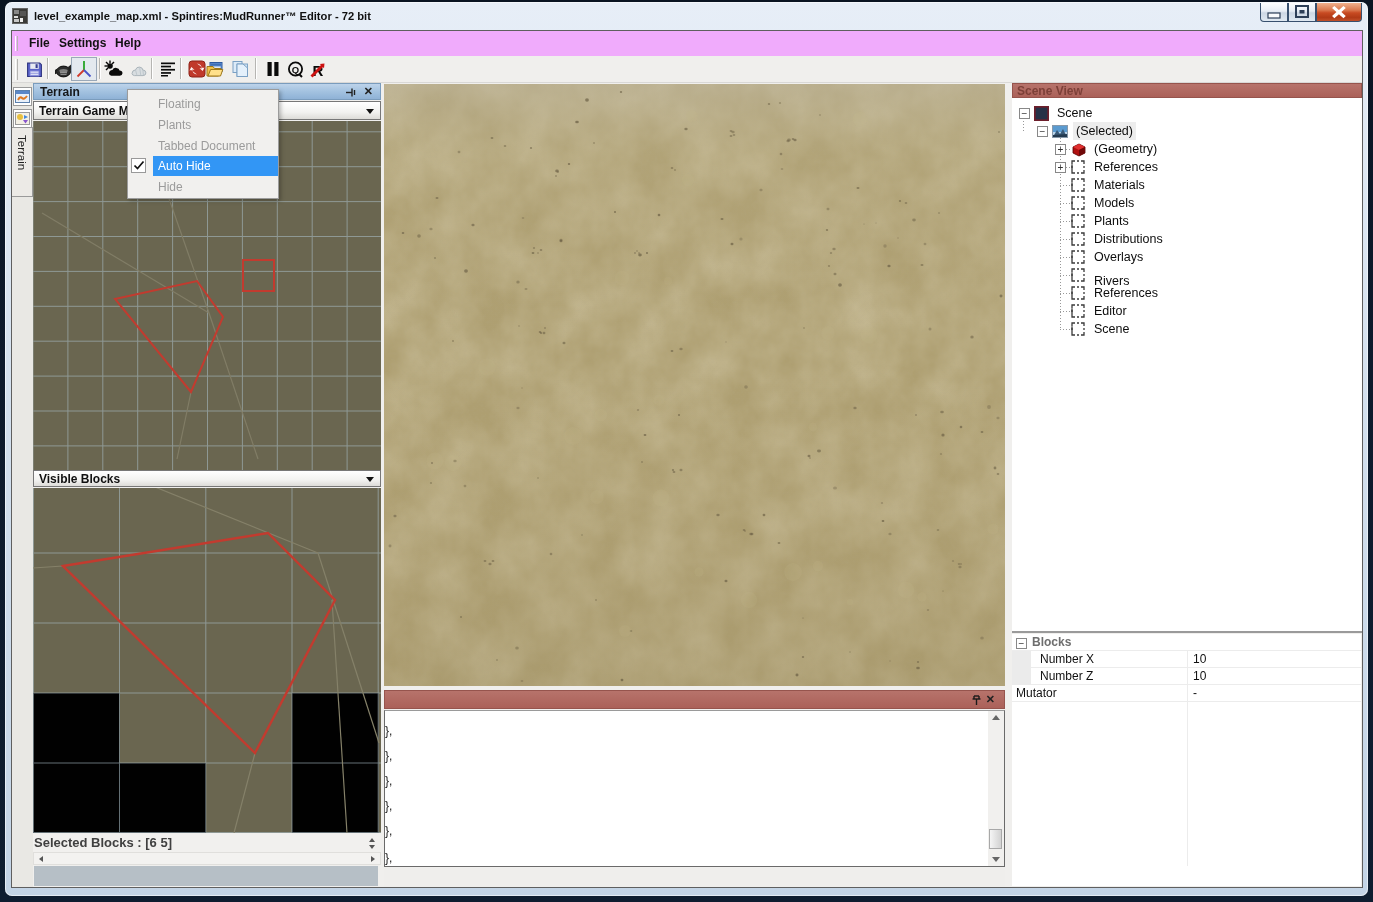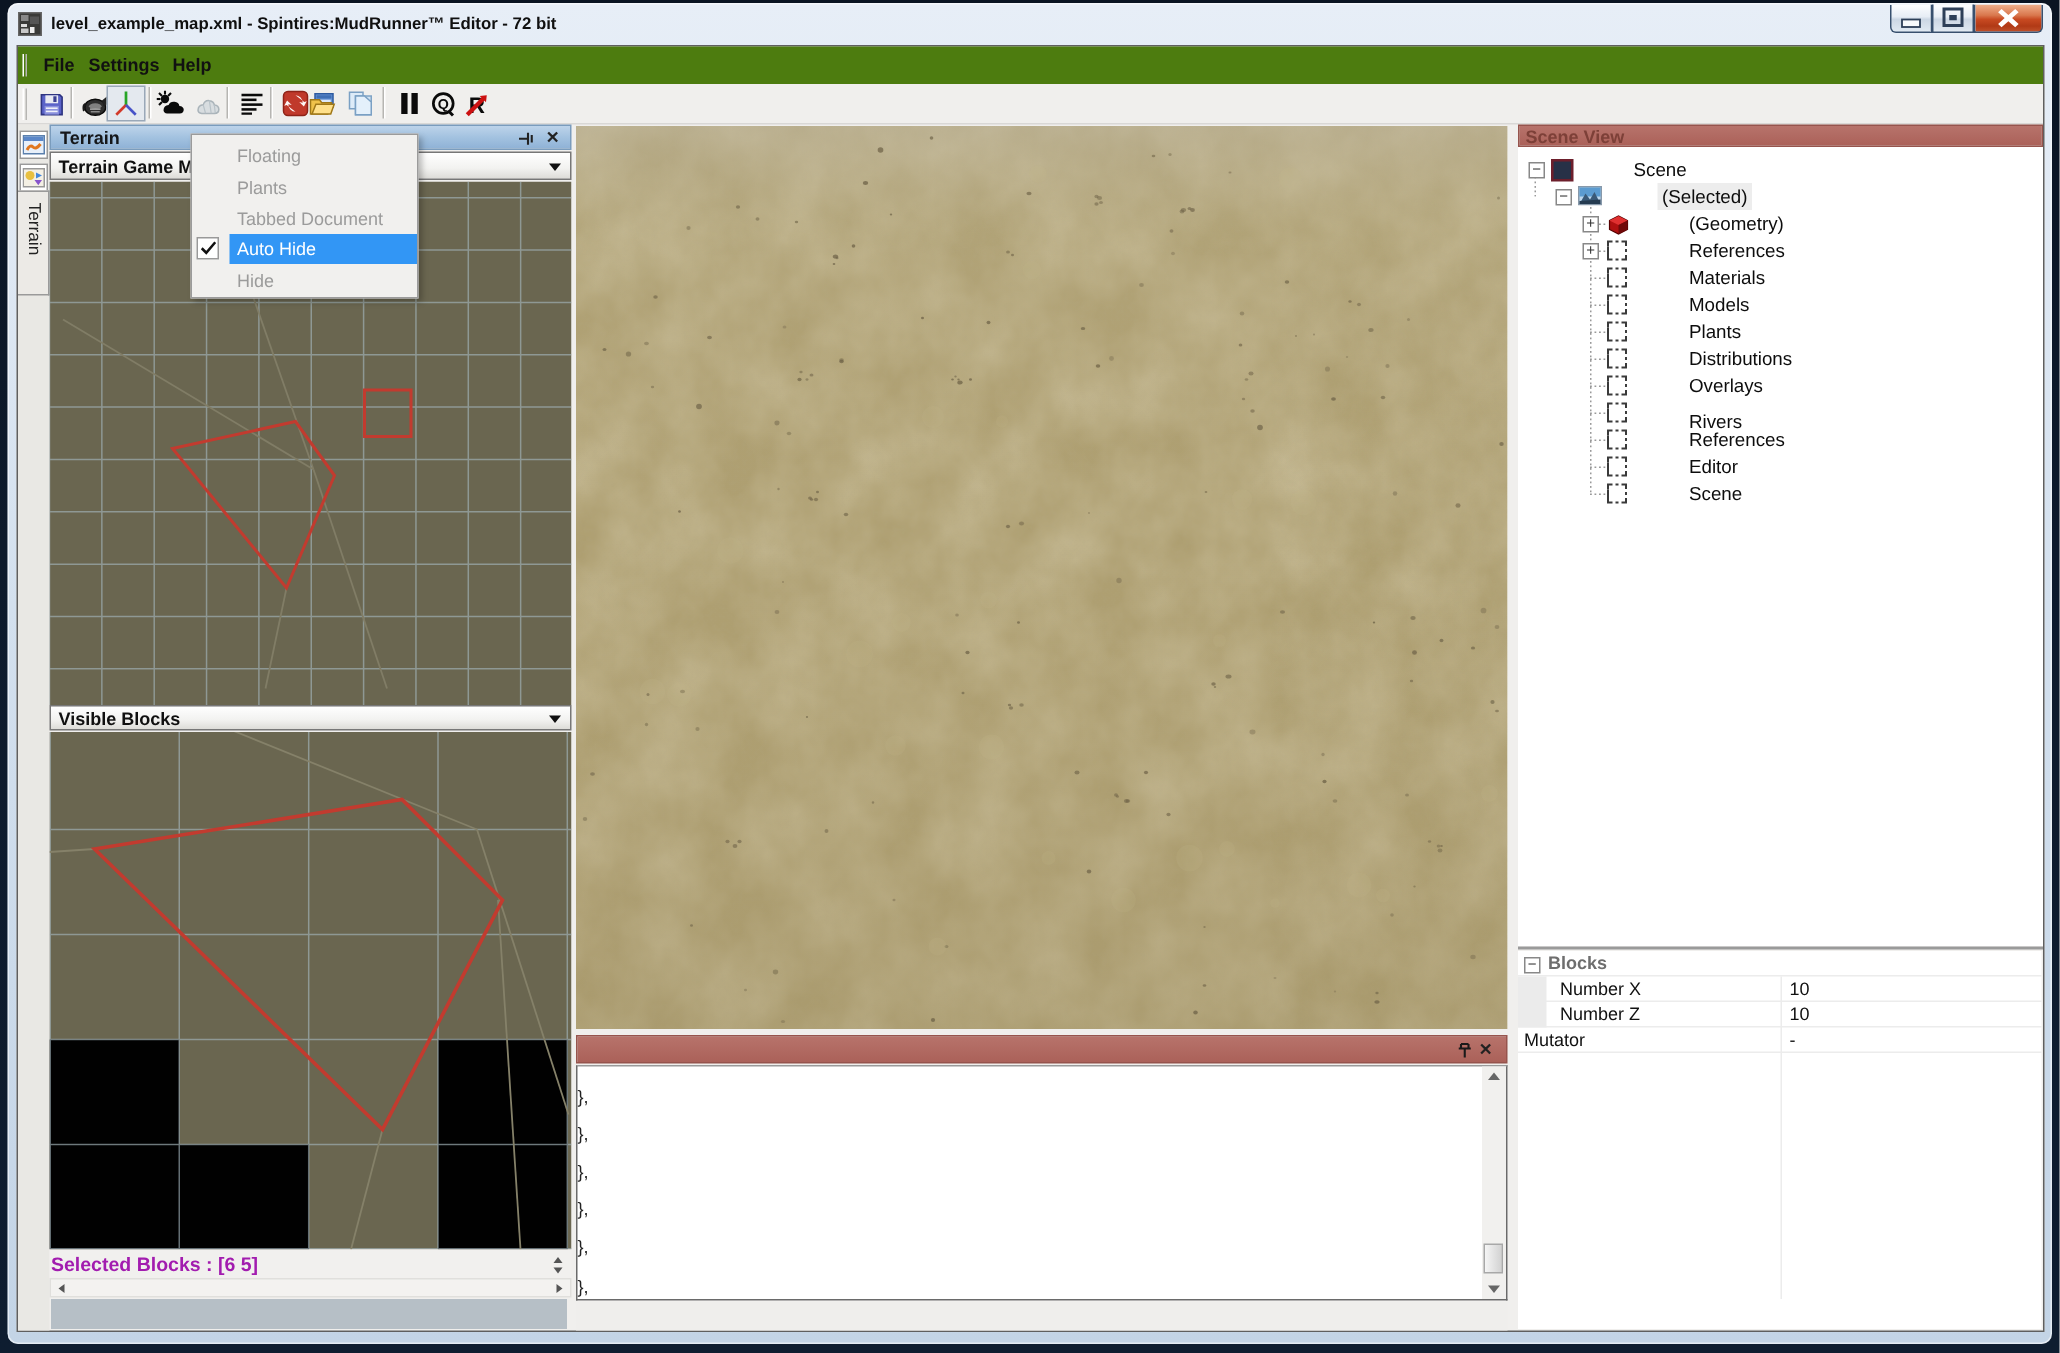--- a/index.html
+++ b/index.html
@@ -7,21 +7,21 @@
   background:linear-gradient(180deg,#e7eef7 0%,#d3e0ee 45%,#c3d4e6 100%);
   box-shadow: inset 0 0 0 1px rgba(255,255,255,0.55); }
 #content { position:absolute; left:11px; top:30px; width:1352px; height:858px; background:#f0efed; border:1px solid #5f5f5f; }
 .abs { position:absolute; }
 #titleicon { position:absolute; left:12px; top:8px; width:16px; height:16px; }
 #titletext { position:absolute; left:34px; top:10px; font-size:11.2px; font-weight:600; color:#101010; letter-spacing:0; }
 .winbtn { position:absolute; top:3px; height:19px; border:1px solid #38506e; border-top:none; }
 #btnmin { left:1260px; width:28px; border-radius:0 0 0 4px; background:linear-gradient(180deg,#fdfeff 0%,#e7edf5 45%,#ccd7e4 55%,#e0e9f2 100%); }
 #btnmax { left:1288px; width:28px; background:linear-gradient(180deg,#fdfeff 0%,#e7edf5 45%,#ccd7e4 55%,#e0e9f2 100%); }
 #btncls { left:1316px; width:46px; border-radius:0 0 4px 0; background:linear-gradient(180deg,#f0b08c 0%,#d9774d 40%,#c84a22 55%,#b13a16 80%,#c0502a 100%); }
-#menubar { position:absolute; left:12px; top:31px; width:1350px; height:25px; background:#4d7c0f; }
+#menubar { position:absolute; left:12px; top:31px; width:1350px; height:25px; background:#f0abfc; }
 .menuitem { position:absolute; top:5px; font-size:12px; font-weight:600; color:#111; }
 #toolbar { position:absolute; left:12px; top:56px; width:1350px; height:27px; background:#f0efed; border-bottom:1px solid #d9d8d6; }
 .grip { position:absolute; width:3px; border-left:1px solid #fff; border-right:1px solid #b6b5b2; }
 .tbi { position:absolute; top:3px; width:20px; height:20px; display:flex; align-items:center; justify-content:center; }
 .tbi.sel { border:1px solid #9aa8b8; background:#e4e9ef; width:26px; height:24px; top:1px; margin-left:-3px; }
 .tsep { position:absolute; top:2px; height:21px; width:2px; border-left:1px solid #b6b5b2; border-right:1px solid #fff; }
 #sidebar { position:absolute; left:12px; top:83px; width:21px; height:804px; background:#e9e8e4; }
 .sbtn { position:absolute; left:13px; width:19px; height:19px; background:#fff; border:1px solid #9a9a9a; display:flex; align-items:center; justify-content:center; }
 #vtab { position:absolute; left:12px; top:127px; width:21px; height:70px; background:#eceae6; border:1px solid #9a9a9a; border-left:none; }
 #vtab span { position:absolute; left:4px; top:7px; font-size:11.5px; color:#222; writing-mode:vertical-rl; }
@@ -29,21 +29,21 @@
 #tphead .cap { position:absolute; left:6px; top:1px; }
 .combo { position:absolute; left:33px; width:348px; background:linear-gradient(180deg,#ffffff 0%,#f2f2f0 60%,#dddcd8 100%); border:1px solid #777; font-size:12px; font-weight:700; color:#101010; }
 .combo .ct { position:absolute; left:5px; top:2px; }
 .combo .ca { position:absolute; right:6px; top:6px; width:0; height:0; border-left:4.5px solid transparent; border-right:4.5px solid transparent; border-top:5px solid #111; }
 .pin { position:absolute; width:11px; height:11px; }
 .xbt { position:absolute; font-size:11px; font-weight:700; color:#222; }
 #rosehdr { position:absolute; left:384px; top:690px; width:621px; height:19px; background:linear-gradient(180deg,#b7736b 0%,#ab6159 100%); border:1px solid #96544d; }
 #svhdr { position:absolute; left:1012px; top:83px; width:350px; height:15px; background:linear-gradient(180deg,#b7736b 0%,#ab6159 100%); border:1px solid #96544d; }
 #svhdr .cap { position:absolute; left:4px; top:0px; font-size:12px; font-weight:700; color:#7d4038; }
 #treearea { position:absolute; left:1012px; top:98px; width:350px; height:533px; background:#fff; }
-.tlabel { position:absolute; font-size:12.5px; font-weight:400; color:#0d0d0d; height:18px; line-height:18px; padding:0 3px;margin-left:32px; }
+.tlabel { position:absolute; font-size:12.5px; font-weight:400; color:#0d0d0d; height:18px; line-height:18px; padding:0 3px; }
 .ebox { position:absolute; width:11px; height:11px; background:#fff; border:1px solid #888; font-size:10px; line-height:9px; text-align:center; color:#333; }
 .ticon { position:absolute; width:16px; height:15px; }
 .dotv { position:absolute; width:1px; background-image:linear-gradient(#999 1px, transparent 1px); background-size:1px 3px; }
 .doth { position:absolute; height:1px; background-image:linear-gradient(90deg,#999 1px, transparent 1px); background-size:3px 1px; }
 #blocks { position:absolute; left:1012px; top:634px; width:349px; height:252px; background:#fff; }
 .brow { position:absolute; left:0; width:349px; height:17px; border-bottom:1px solid #ececec; }
 .blab { position:absolute; font-size:12px; color:#111; top:1px; }
 .bval { position:absolute; left:181px; font-size:12px; color:#111; top:1px; }
 .sb-thumb { background:linear-gradient(90deg,#f5f5f5,#d2d2d2); border:1px solid #a8a8a8; position:absolute; }
 .arrow { position:absolute; width:0; height:0; }
@@ -288,21 +288,21 @@
 <polyline points="285,65 346,255"></polyline>
 <polyline points="299,112 314,345"></polyline>
 <polyline points="222,265 201,345"></polyline>
 <polyline points="0,80 30,78"></polyline>
 </g>
 <g stroke="#c23b2f" stroke-width="2.4" fill="none">
 <polygon points="30,78 235,45 302,112 222,265"></polygon>
 </g>
 </svg></div>
 <div class="abs" style="left:33px;top:833px;width:348px;height:19px;background:#f1f0ee"></div>
-<div class="abs" style="left:34px;top:835px;font-size:13px;font-weight:700;color:#a21caf">Selected Blocks : [6 5]</div>
+<div class="abs" style="left:34px;top:835px;font-size:13px;font-weight:700;color:#404040">Selected Blocks : [6 5]</div>
 <div class="abs" style="left:366px;top:836px;width:13px;height:15px;background:#f1f0ee">
  <div class="arrow" style="left:3px;top:2px;border-left:3.5px solid transparent;border-right:3.5px solid transparent;border-bottom:4px solid #555"></div>
  <div class="arrow" style="left:3px;top:9px;border-left:3.5px solid transparent;border-right:3.5px solid transparent;border-top:4px solid #555"></div>
 </div>
 <div class="abs" style="left:33px;top:852px;width:348px;height:13px;background:#f3f2f0;border:1px solid #e0dfdc">
  <div class="arrow" style="left:5px;top:3px;border-top:3.5px solid transparent;border-bottom:3.5px solid transparent;border-right:4px solid #555"></div>
  <div class="arrow" style="right:5px;top:3px;border-top:3.5px solid transparent;border-bottom:3.5px solid transparent;border-left:4px solid #555"></div>
 </div>
 <div class="abs" style="left:34px;top:866px;width:344px;height:20px;background:#b6bfc6"></div>
 

